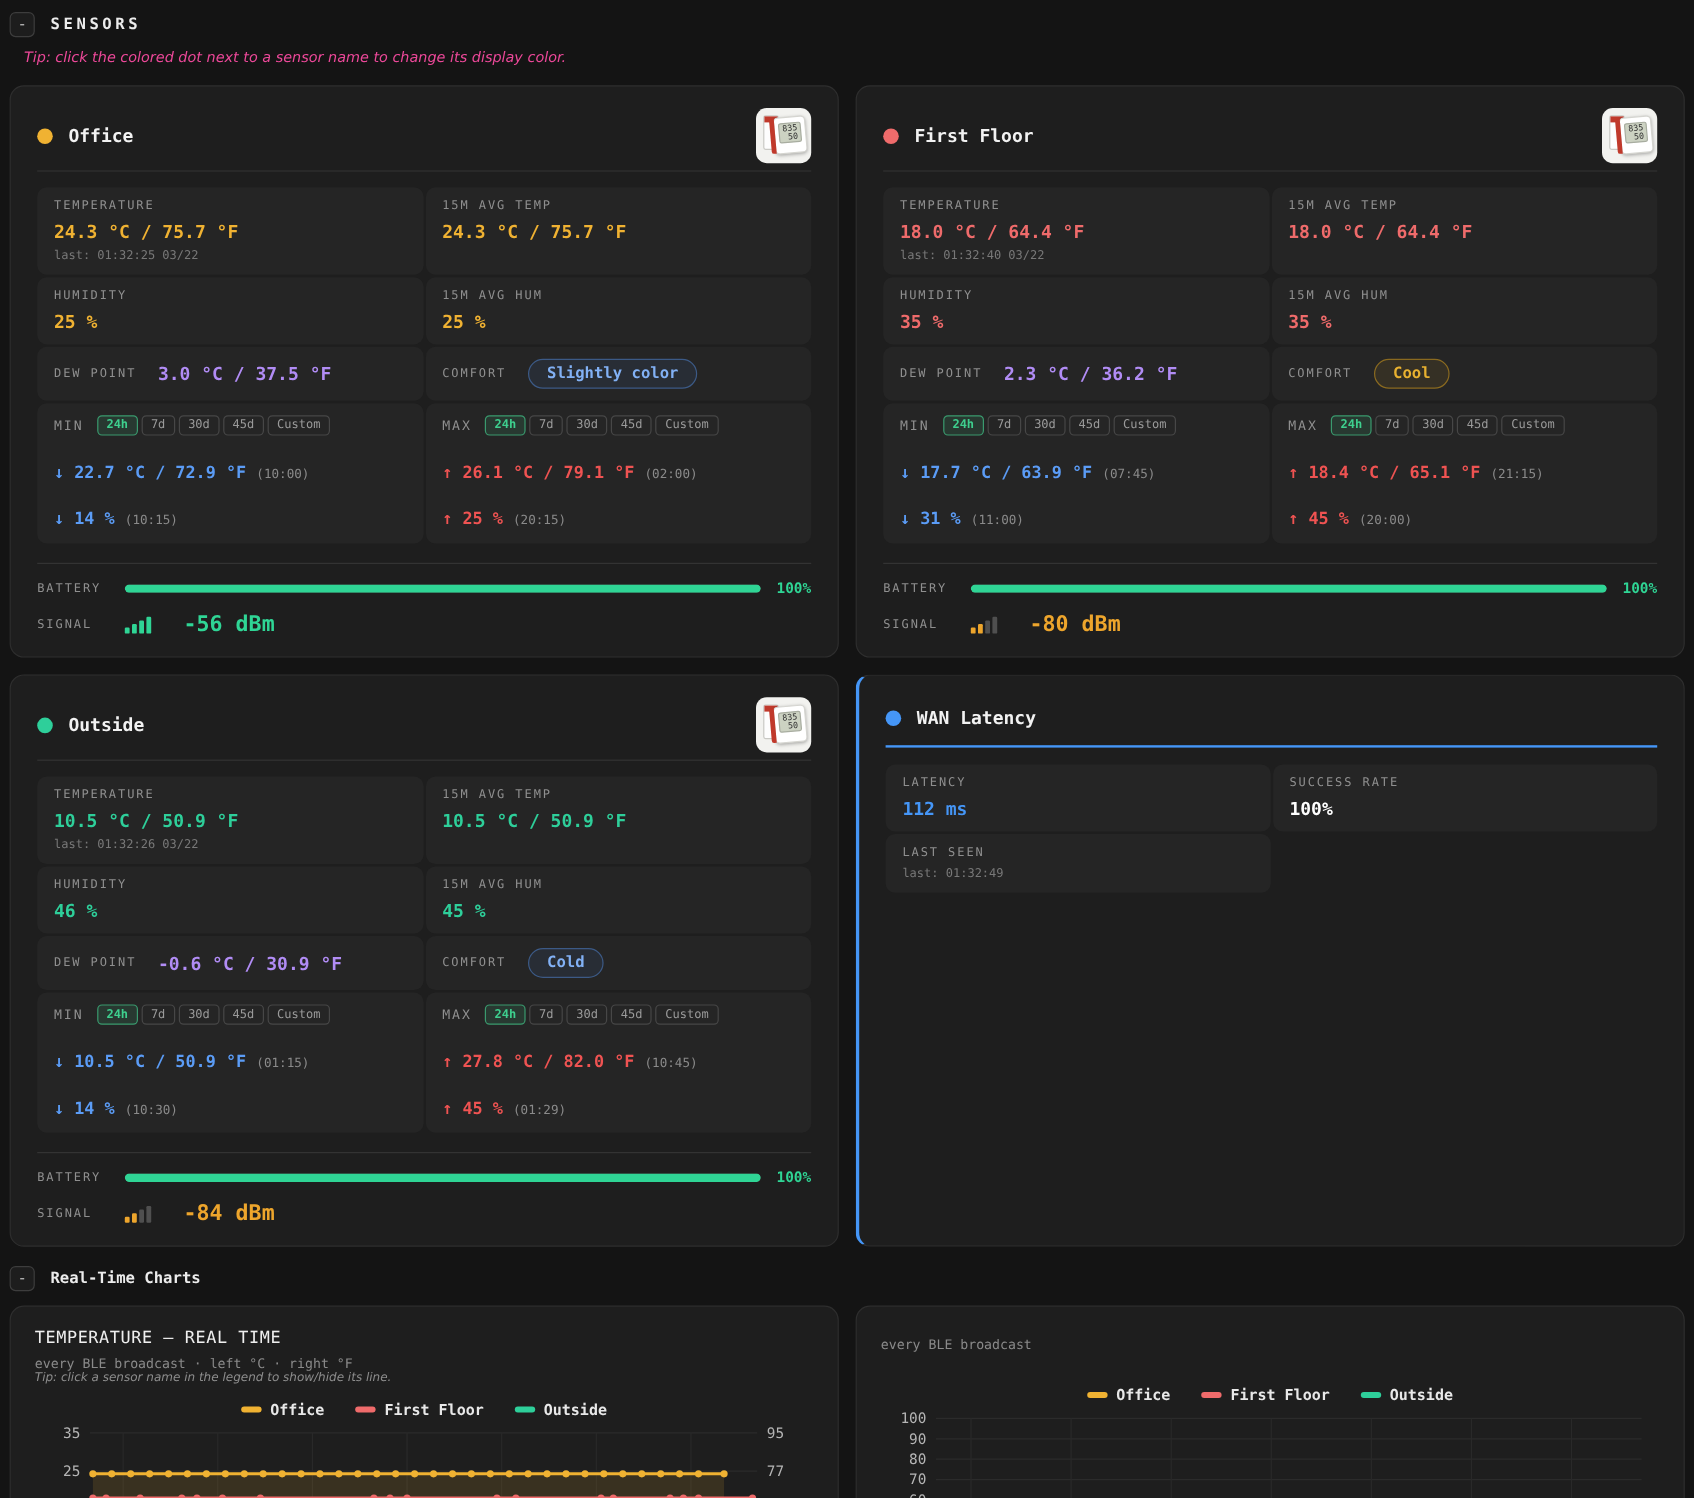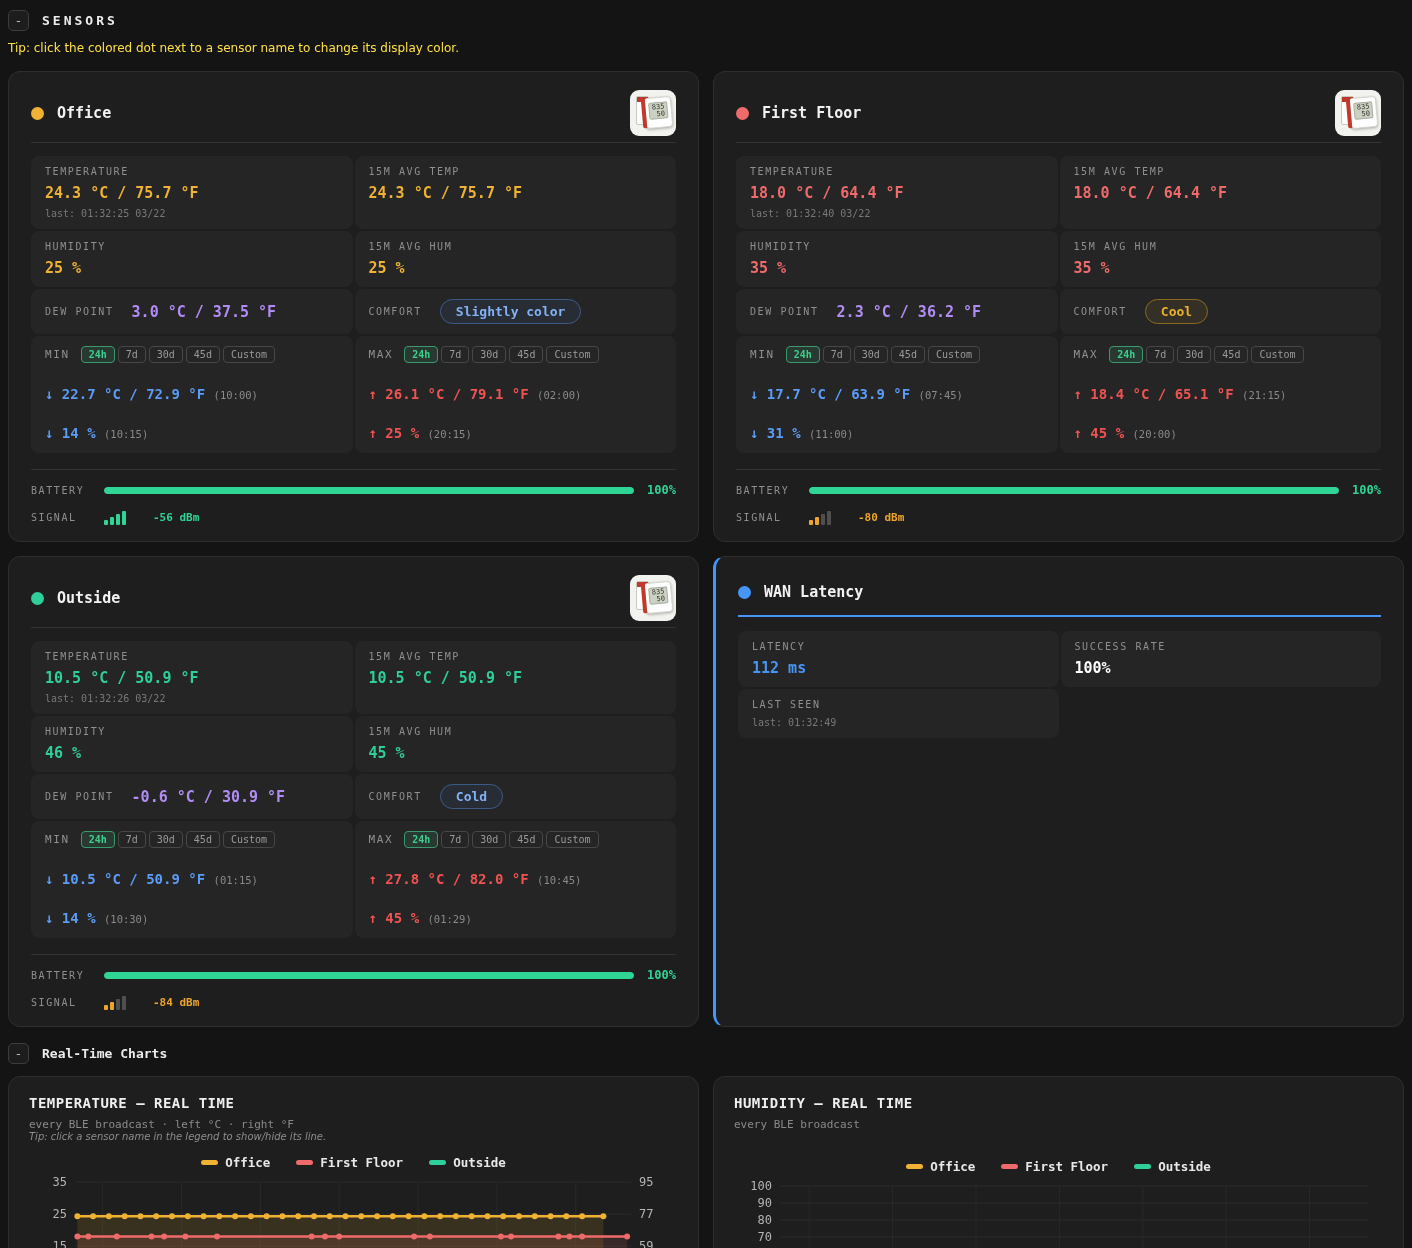--- a/index.html
+++ b/index.html
@@ -7,21 +7,21 @@
     --tile:#252525; --card:#1e1e1e; --line:#2e2e2e; --lbl:#8f8f8f;
   }
   *{box-sizing:border-box;}
   body{margin:0;background:#141414;color:#e6e6e6;font-family:"DejaVu Sans Mono",monospace;width:1412px;}
   .page{padding:8px 8px 12px;}
   .section-header{display:flex;align-items:center;gap:13px;margin:2px 0 6px;}
   .collapse-btn{width:21px;height:21px;background:#1d1d1d;border:1px solid #3d3d3d;border-radius:5px;
     color:#bdbdbd;font-family:inherit;font-size:13px;line-height:1;cursor:pointer;padding:0;}
   .section-title{font-size:13px;font-weight:bold;color:#ececec;}
   .section-title.ls{letter-spacing:3px;}
-  .tip{font-family:"DejaVu Sans",sans-serif;font-size:12px;color:#fde047;margin:10px 0 16px;}
+  .tip{font-family:"DejaVu Sans",sans-serif;font-style:italic;font-size:12px;color:#ec4899;margin:10px 12px 16px;}
   .card-grid{display:grid;grid-template-columns:1fr 1fr;gap:14px;margin-bottom:16px;}
   .card{background:var(--card);border:1px solid var(--line);border-radius:12px;padding:12px 22px 16px;}
   .sensor-card{min-height:390px;}
   .card-header{display:flex;align-items:center;gap:13px;min-height:58px;}
   .dot{width:13px;height:13px;border-radius:50%;background:var(--accent);flex:0 0 auto;cursor:pointer;}
   .card-title{font-size:15px;font-weight:bold;color:#f2f2f2;}
   .device-img{width:46px;height:46px;background:#f2f2ef;border-radius:9px;margin-left:auto;position:relative;overflow:hidden;flex:0 0 auto;}
   .dev-phone{position:absolute;left:6px;top:6px;width:13px;height:29px;background:#fdfdfd;border:1px solid #c9c9c4;border-radius:2px;}
   .dev-phone::before{content:"";position:absolute;top:0;left:0;right:0;height:5px;background:#c0392b;}
   .dev-body{position:absolute;right:4px;top:7px;width:27px;height:31px;background:#fff;border:1px solid #d5d5d0;border-radius:4px;transform:rotate(-5deg);box-shadow:0 1px 3px rgba(0,0,0,.3);}
@@ -47,30 +47,30 @@
   .mm-line{font-size:14px;font-weight:bold;margin:23px 0 2px;}
   .min-line{color:var(--min);} .max-line{color:var(--max);}
   .mm-time{font-size:10.5px;color:#8a8a8a;font-weight:normal;}
   .meter-row{display:flex;align-items:center;gap:13px;margin-top:13px;}
   .meter-label{font-size:10px;letter-spacing:1.6px;color:var(--lbl);width:60px;flex:0 0 auto;}
   .bar-track{flex:1;height:7px;border-radius:4px;background:#3a3a3a;overflow:hidden;}
   .bar-fill{display:block;height:100%;background:var(--battery);border-radius:4px;}
   .battery-pct{color:var(--battery);font-weight:bold;font-size:12px;flex:0 0 auto;}
   .sig-bars{display:flex;align-items:flex-end;gap:2px;height:15px;}
   .sig-bar{width:4px;border-radius:1px;background:#4f4f4f;}
-  .sig-dbm{font-weight:bold;font-size:11px;margin-left:14px;}
+  .sig-dbm{font-weight:bold;font-size:18px;margin-left:14px;}
   .meter-divider{height:1px;background:#333;margin:16px 0 2px;}
   
   .wan-card{border-left:3px solid var(--wan);}
   .wan-header{min-height:48px;border-bottom:2px solid var(--wan);margin-bottom:14px;}
   .wan-white{color:#fff;}
   .wan-blue{color:var(--wan);}
   
   .chart-card{padding:18px 20px 12px;min-height:334px;}
-  .chart-title{font-size:14px;font-weight:bold;letter-spacing:.5px;color:#efefef;margin:0;}
+  .chart-title{font-size:14px;font-weight:normal;letter-spacing:.5px;color:#efefef;margin:0;}
   .chart-sub{font-size:11px;color:#8a8a8a;margin-top:7px;}
   .chart-tip{font-family:"DejaVu Sans",sans-serif;font-style:italic;font-size:10px;color:#8d8d8d;margin-top:0;}
   .legend{display:flex;justify-content:center;align-items:center;gap:26px;margin:13px 0 2px;}
   .legend-item{display:flex;align-items:center;gap:7px;font-size:12.5px;font-weight:bold;color:#e8e8e8;cursor:pointer;}
   .legend-swatch{width:17px;height:5px;border-radius:3px;display:inline-block;}
   svg{display:block;font-family:"DejaVu Sans Mono",monospace;}
   svg text{fill:#b5b5b5;font-size:12px;}
 </style>
 </head>
 <body>
@@ -505,21 +505,20 @@
           <circle cx="426.9" cy="88.4" r="3" fill="#2ecf9a"></circle>
           <circle cx="442.7" cy="88.4" r="3" fill="#2ecf9a"></circle>
           <circle cx="466.4" cy="88.4" r="3" fill="#2ecf9a"></circle>
           <circle cx="505.8" cy="88.4" r="3" fill="#2ecf9a"></circle>
           <circle cx="529.4" cy="88.4" r="3" fill="#2ecf9a"></circle>
           <circle cx="561.0" cy="88.4" r="3" fill="#2ecf9a"></circle>
           <circle cx="576.8" cy="88.4" r="3" fill="#2ecf9a"></circle>
         </svg>
     </div>
     <div class="card chart-card">
-      <h3 class="chart-title">HUMIDITY — REAL TIME</h3>
       <div class="chart-sub">every BLE broadcast</div>
       <div class="legend" id="legend-1" style="margin-top:28px">
           <span class="legend-item">
             <span class="legend-swatch" style="background: rgb(240, 178, 50);"></span>
             <span>Office</span>
           </span>
           <span class="legend-item">
             <span class="legend-swatch" style="background: rgb(239, 107, 107);"></span>
             <span>First Floor</span>
           </span>

